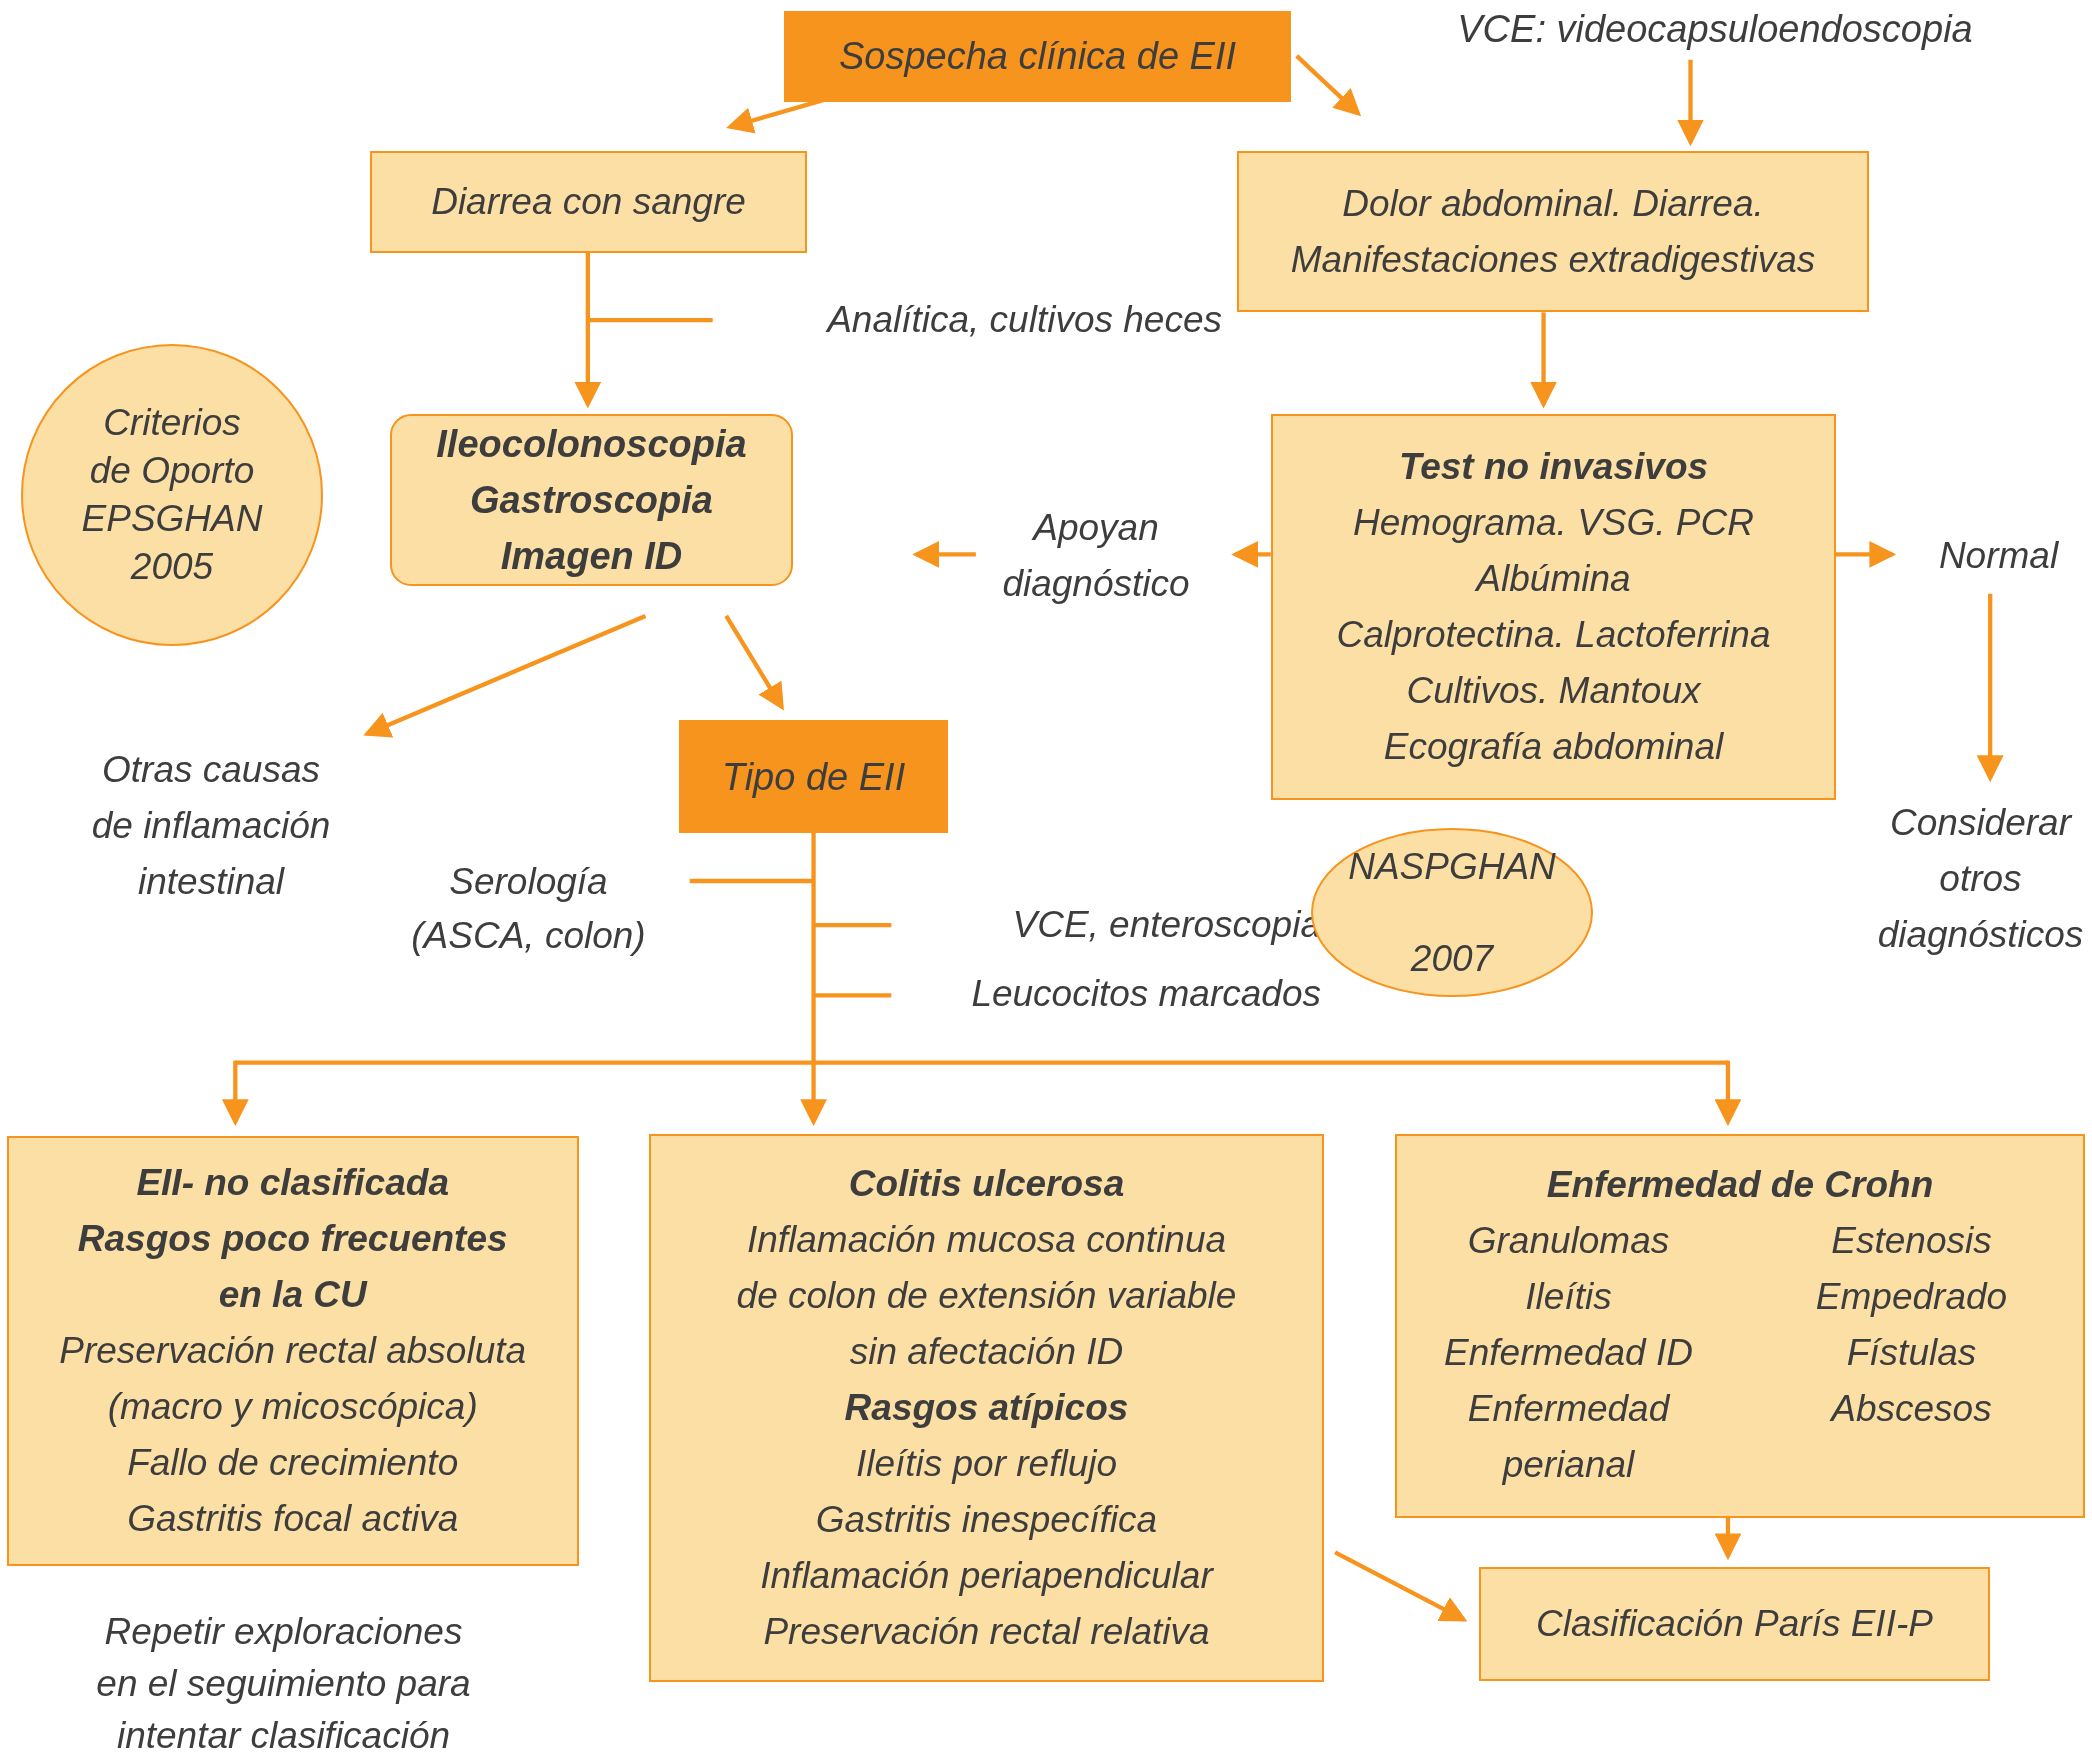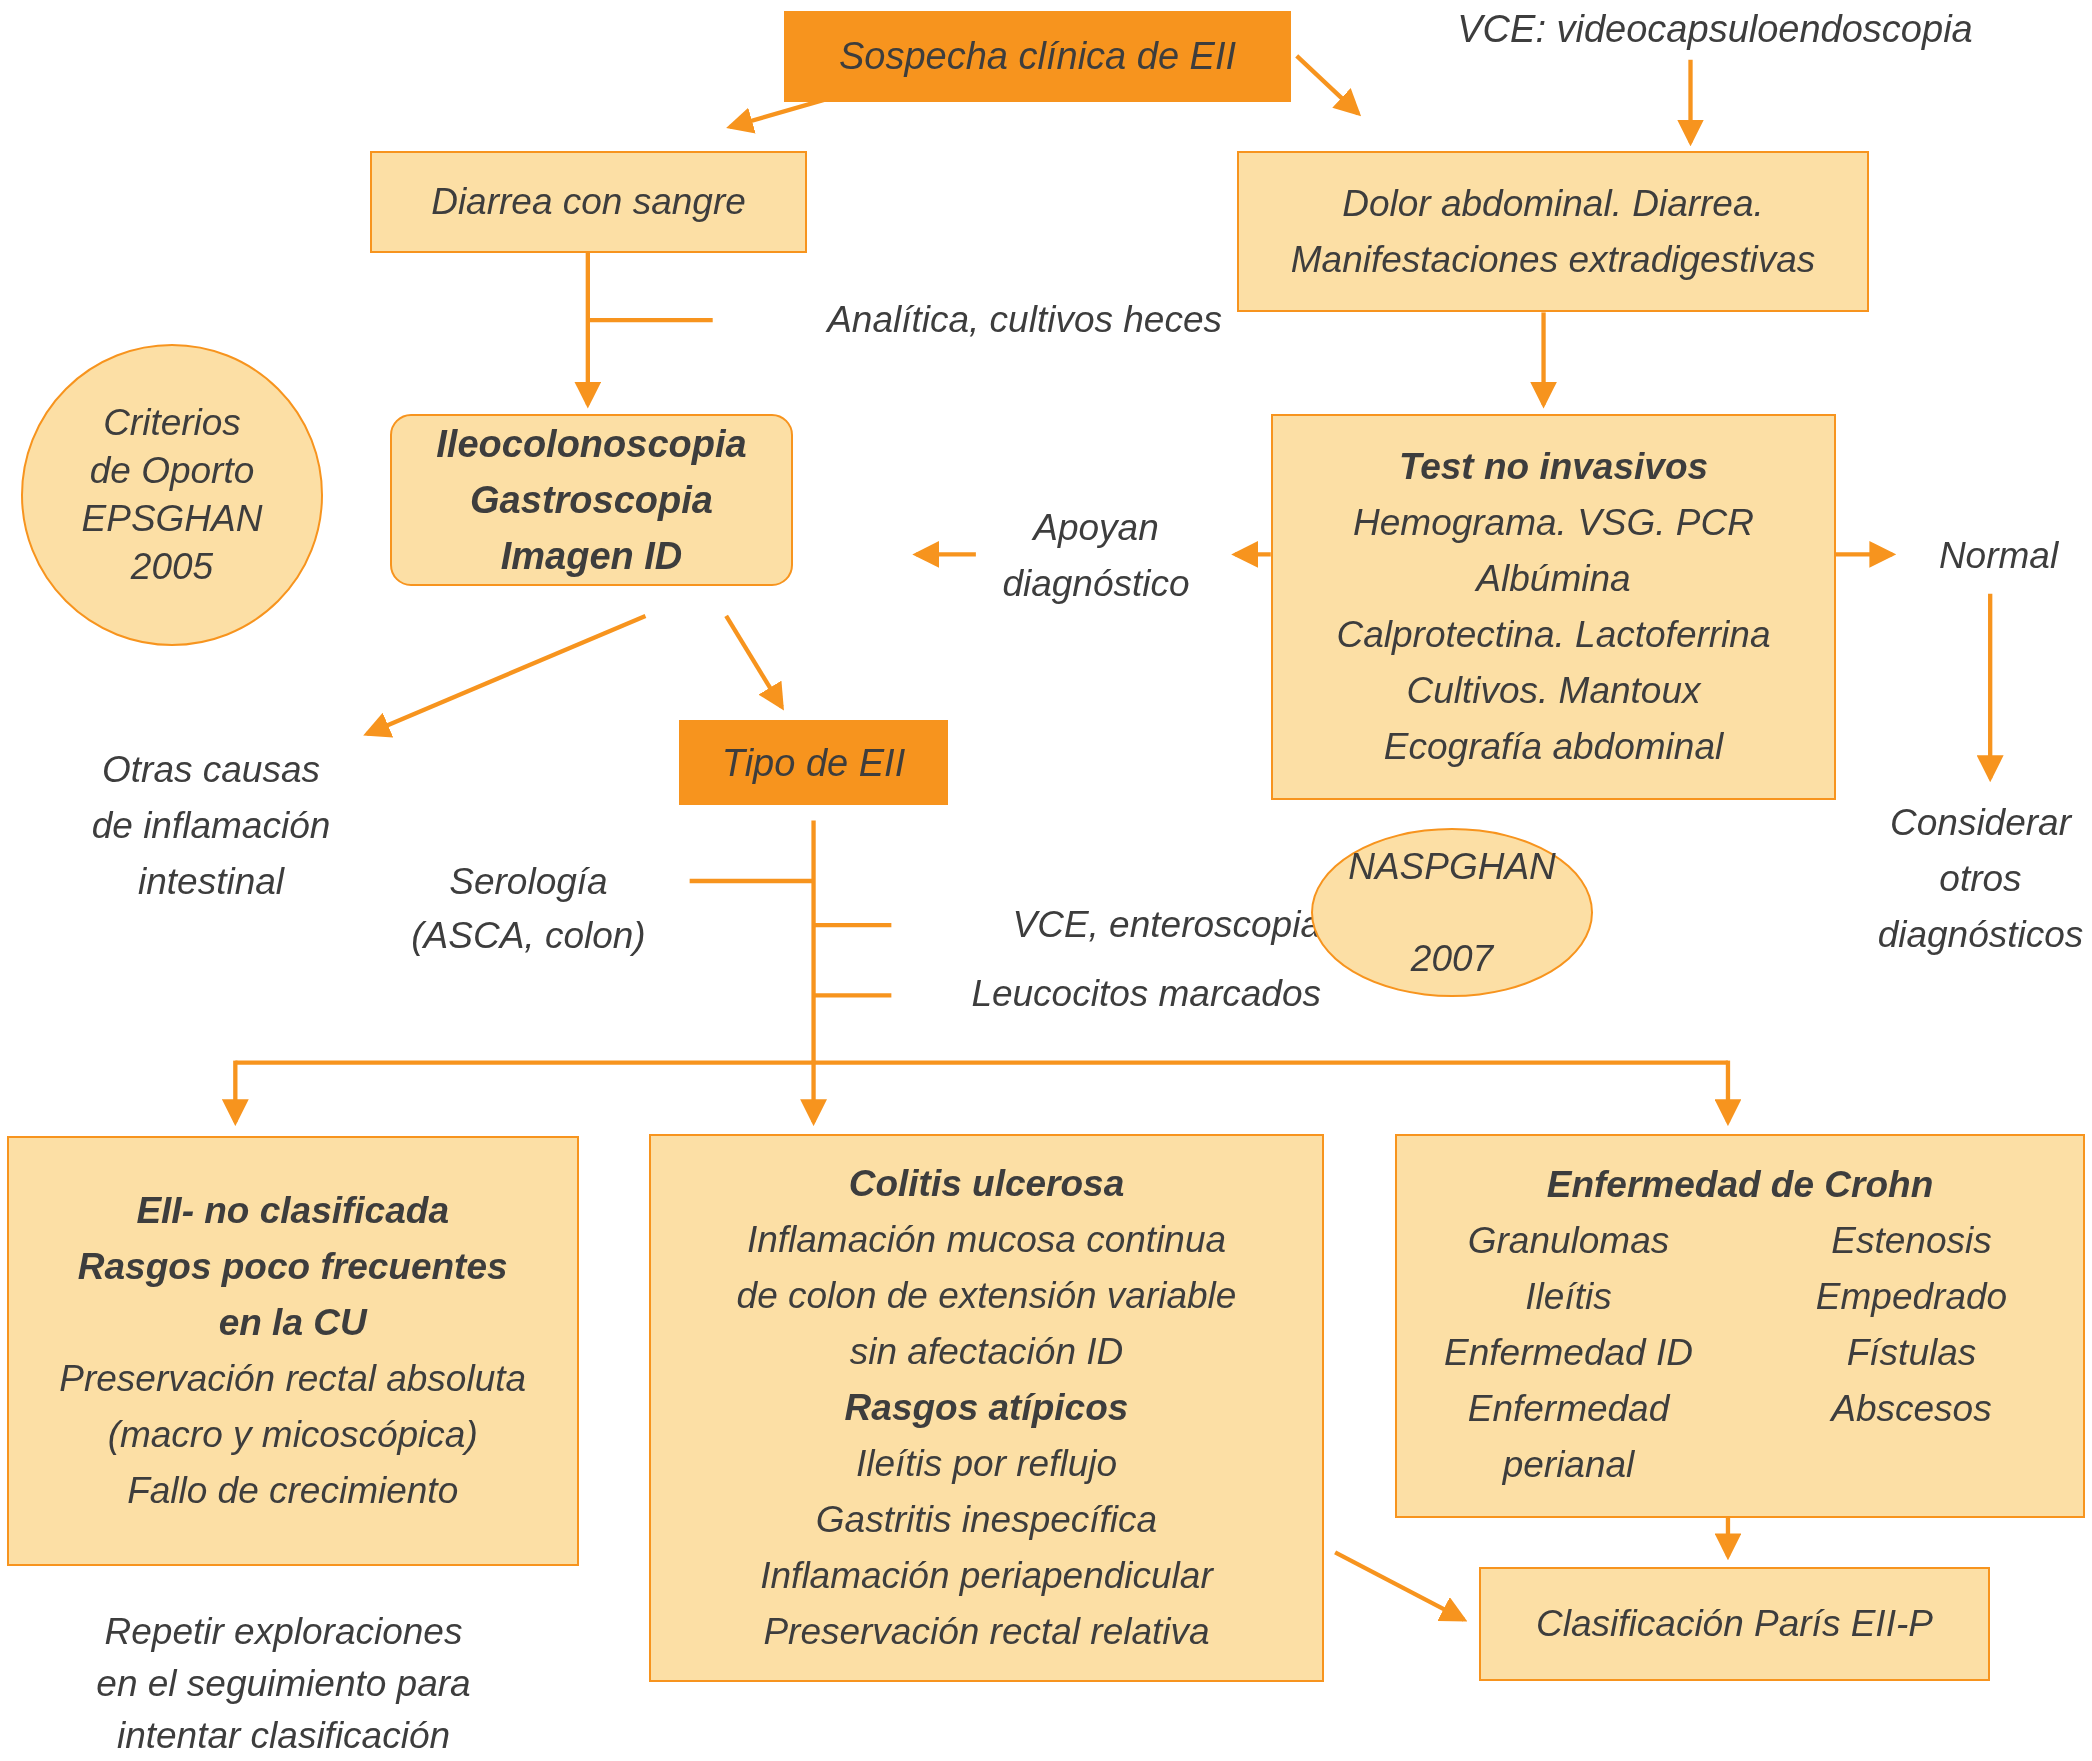--- a/index.html
+++ b/index.html
@@ -107,21 +107,21 @@
     <div>otros</div>
     <div>diagnósticos</div>
   </div>
 
   <div class="txt center" style="left:67px; top:742px; width:288px;">
     <div>Otras causas</div>
     <div>de inflamación</div>
     <div>intestinal</div>
   </div>
 
-  <div class="box dark" style="left:679px; top:720px; width:269px; height:85px;">
+  <div class="box dark" style="left:679px; top:720px; width:269px; height:113px;">
     <div>Tipo de EII</div>
   </div>
 
   <div class="txt center" style="left:370px; top:855px; width:317px; line-height:54px;">
     <div>Serología</div>
     <div>(ASCA, colon)</div>
   </div>
 
   <div class="txt" style="left:908px; top:901px; width:413px; line-height:48px;">VCE, enteroscopia</div>
 
@@ -132,20 +132,21 @@
     <div>2007</div>
   </div>
 
   <div class="box" style="left:6.7px; top:1136px; width:572px; height:430px;">
     <div class="b">EII- no clasificada</div>
     <div class="b">Rasgos poco frecuentes</div>
     <div class="b">en la CU</div>
     <div>Preservación rectal absoluta</div>
     <div>(macro y micoscópica)</div>
     <div>Fallo de crecimiento</div>
+    <div>Gastritis focal activa</div>
   </div>
 
   <div class="box" style="left:649px; top:1134px; width:675px; height:548px;">
     <div class="b">Colitis ulcerosa</div>
     <div>Inflamación mucosa continua</div>
     <div>de colon de extensión variable</div>
     <div>sin afectación ID</div>
     <div class="b">Rasgos atípicos</div>
     <div>Ileítis por reflujo</div>
     <div>Gastritis inespecífica</div>

